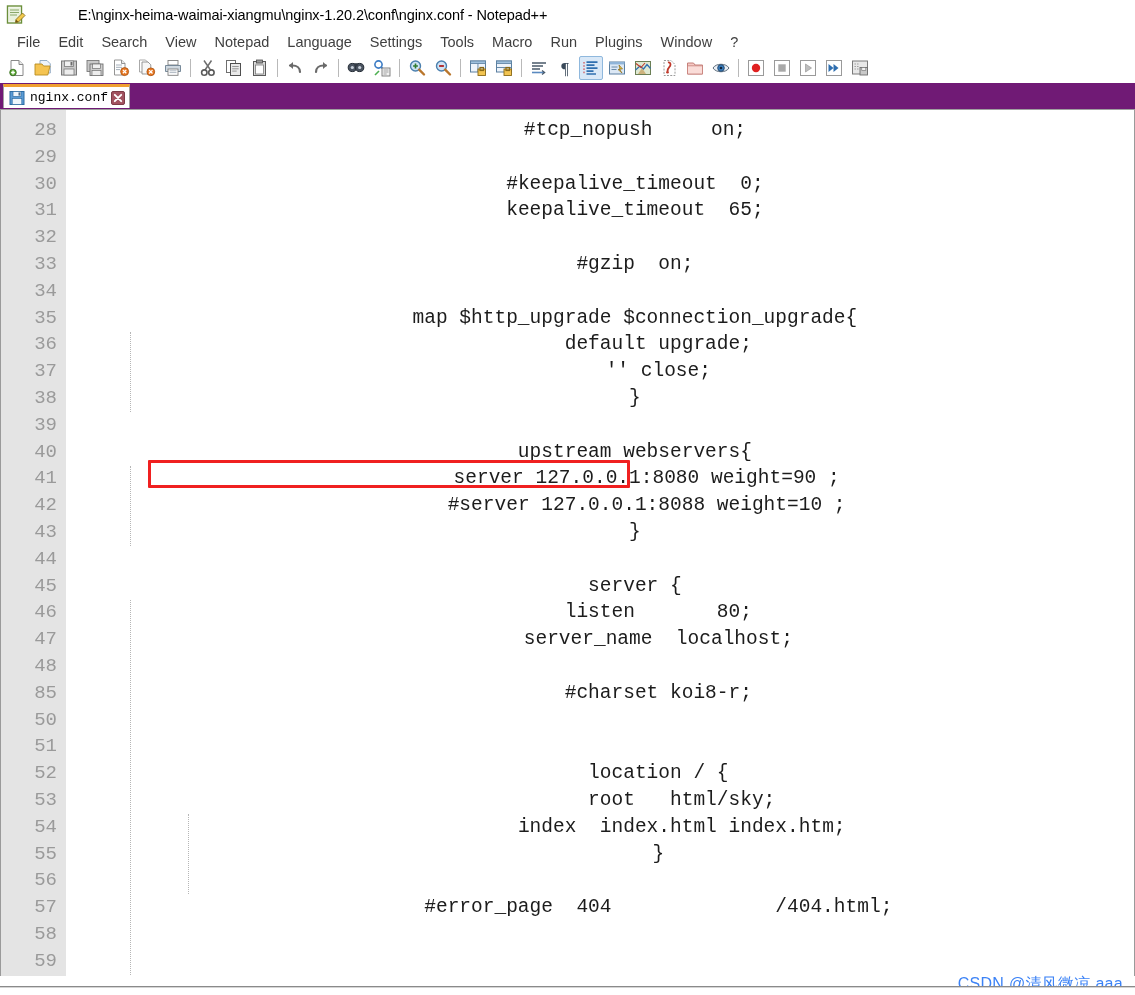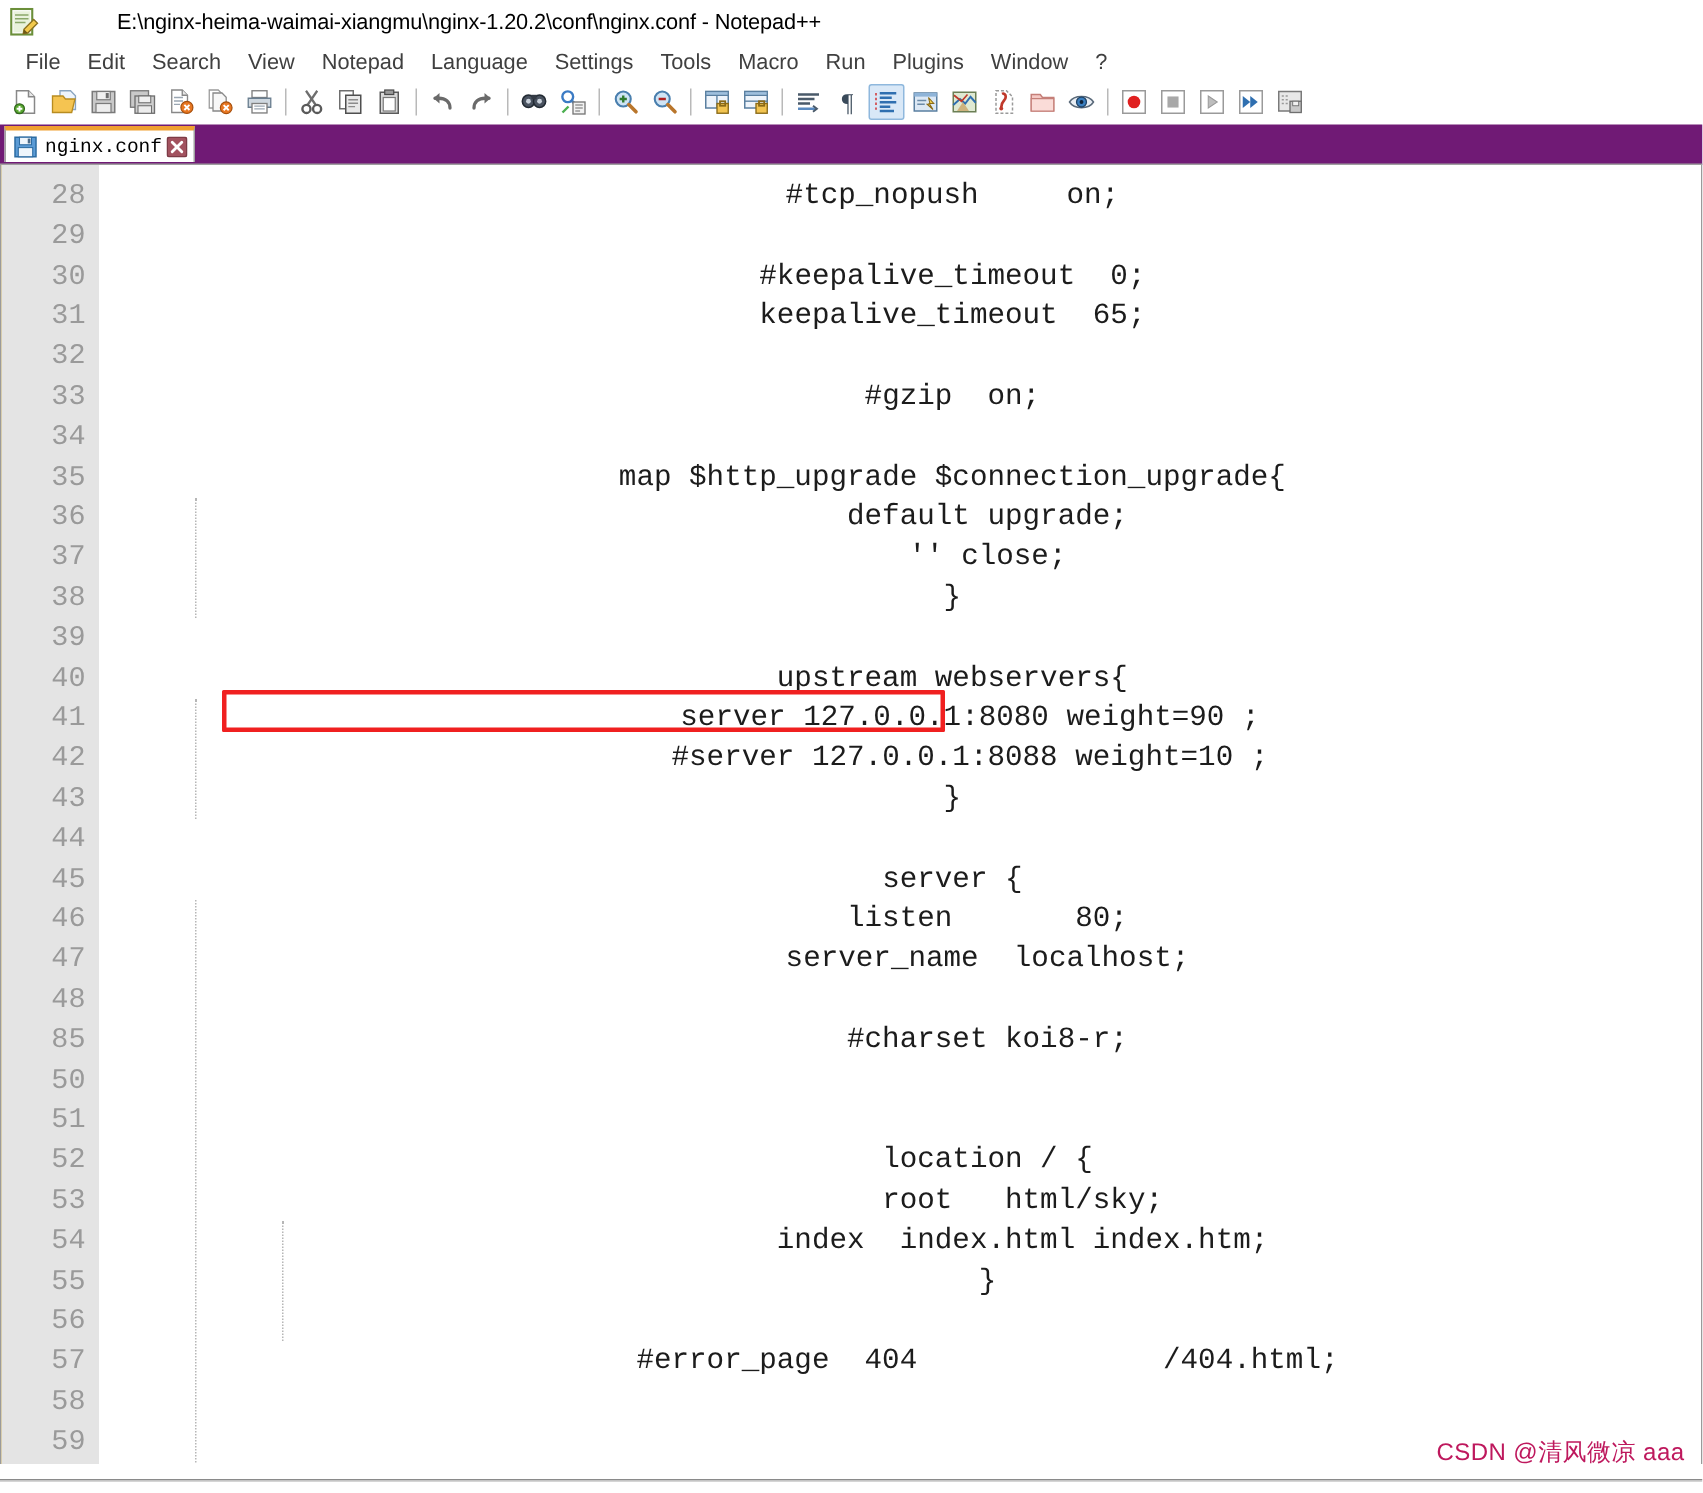--- a/index.html
+++ b/index.html
@@ -205,23 +205,23 @@
     left: 0; right: 0;
     bottom: 0;
     height: 8px;
     background: #ffffff;
     border-top: 1px solid #8a8a8a;
     box-shadow: inset 0 1px 0 #d5d5d5;
   }
   .watermark {
     position: absolute;
     right: 12px;
-    bottom: 16px;
+    bottom: 0;
     font-size: 16px;
-    color: #be185d;
+    color: #3b82f6;
     white-space: nowrap;
     letter-spacing: 0.3px;
   }
 </style>
 </head>
 <body>
 
 <div class="titlebar">
   <span class="title-icon">
     <svg width="20" height="20" viewBox="0 0 20 20">

